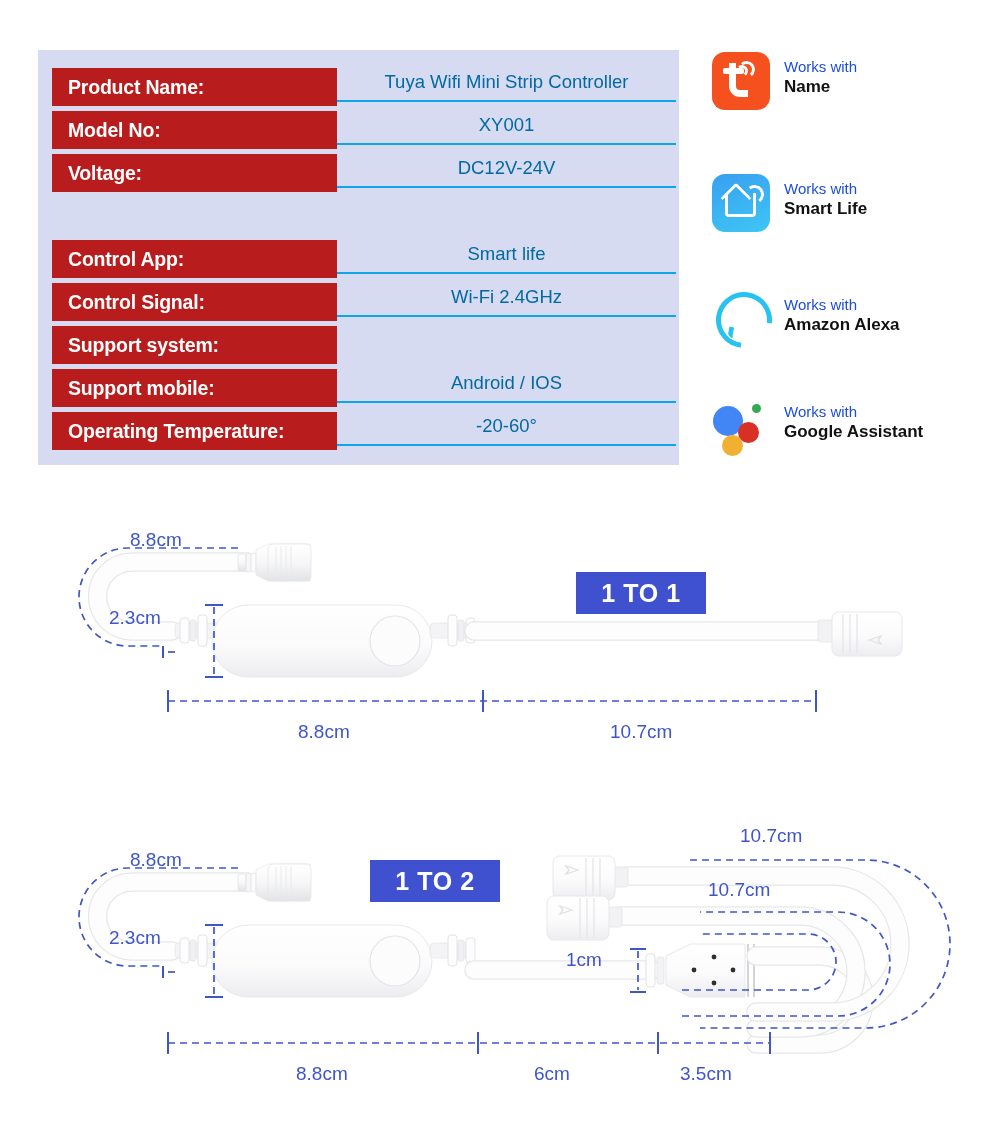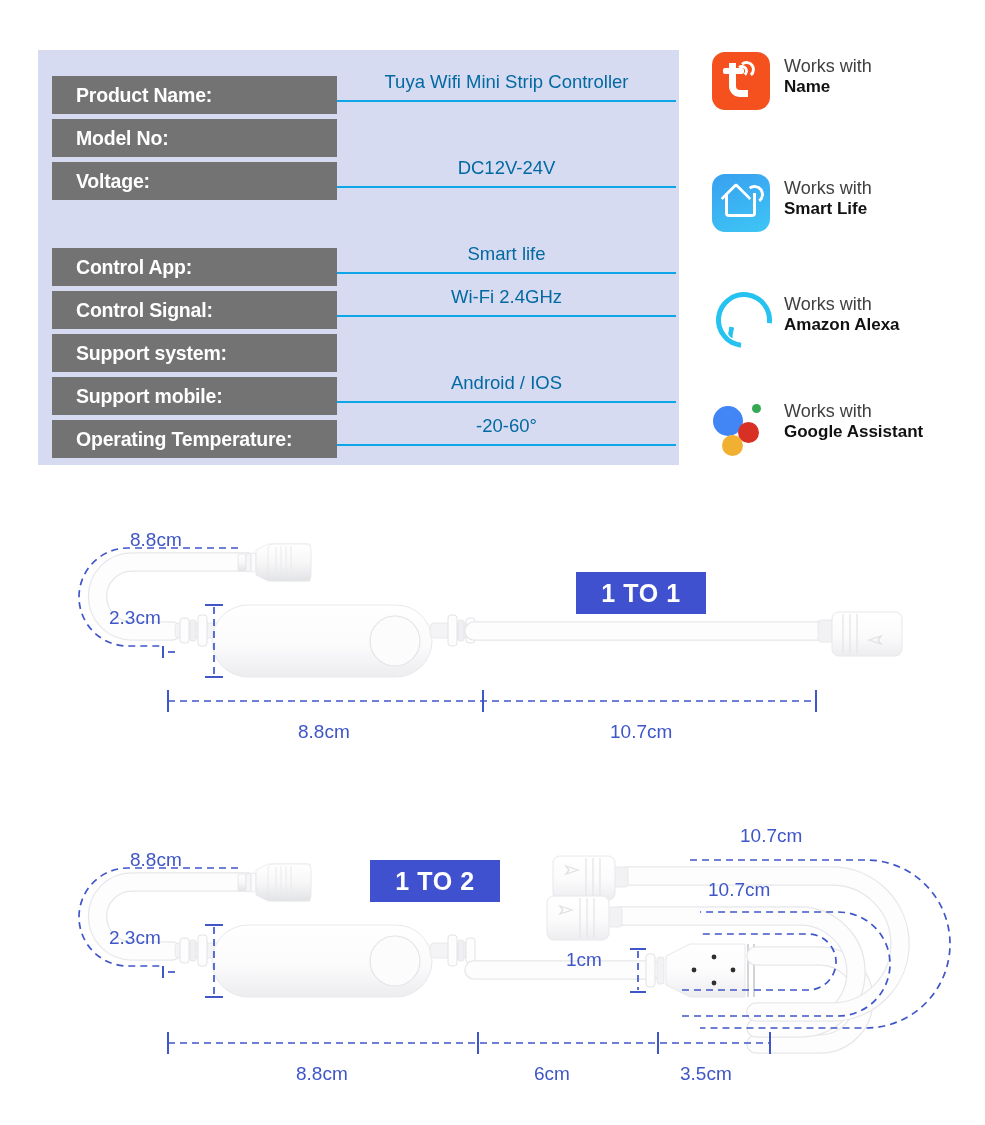--- a/index.html
+++ b/index.html
@@ -33,39 +33,39 @@
 
   
   .spec-panel{
     position:absolute;left:38px;top:50px;width:641px;height:415px;
     background:#d6dbf2;
   }
   .spec-row{
     position:absolute;left:14px;width:624px;height:38px;
   }
   .spec-label{
-    position:absolute;left:0;top:12px;width:285px;height:38px;
-    background:#737373;color:#ffffff;
+    position:absolute;left:0;top:4px;width:285px;height:38px;
+    background:#b91c1c;color:#ffffff;
     font-size:19.5px;font-weight:bold;letter-spacing:-.2px;
-    display:flex;align-items:center;padding-left:24px;
+    display:flex;align-items:center;padding-left:16px;
     box-sizing:border-box;white-space:nowrap;
   }
   .spec-value{
     position:absolute;left:285px;top:0;width:339px;height:38px;
     color:#0369a1;font-size:18.5px;
     display:flex;align-items:center;justify-content:center;
     border-bottom:2px solid #0ea5e9;box-sizing:border-box;white-space:nowrap;
   }
 
   
   .badges{position:absolute;left:712px;top:52px;width:265px;}
   .badge{position:absolute;left:0;width:265px;height:62px;}
   .badge .logo{position:absolute;left:0;top:0;width:58px;height:58px;}
   .badge .txt{position:absolute;left:72px;top:6px;}
-  .badge .works{font-size:18px;color:#404040;line-height:17px;}
+  .badge .works{font-size:15px;color:#1d4ed8;line-height:17px;}
   .badge .brand{font-size:17px;font-weight:bold;color:#111111;line-height:21px;margin-top:1px;}
 
   
   .logo-tuya{background:#f4511e;border-radius:13px;position:relative;}
   .logo-tuya .t{
     position:absolute;left:17px;top:11px;width:12px;height:27px;
     border-left:7px solid #fff;border-bottom:7px solid #fff;
     border-bottom-left-radius:11px;
   }
   .logo-tuya .tbar{position:absolute;left:11px;top:16px;width:21px;height:6px;background:#fff;border-radius:2px;}
@@ -138,20 +138,21 @@
   <div class="sheet"></div>
 </div>
 
 <div class="spec-panel" id="spec-panel">
     <div class="spec-row" style="top: 14px;">
       <div class="spec-label">Product Name:</div>
       <div class="spec-value">Tuya Wifi Mini Strip Controller</div>
     </div>
     <div class="spec-row" style="top: 57px;">
       <div class="spec-label">Model No:</div>
+      <div class="spec-value">XY001</div>
     </div>
     <div class="spec-row" style="top: 100px;">
       <div class="spec-label">Voltage:</div>
       <div class="spec-value">DC12V-24V</div>
     </div>
     <div class="spec-row" style="top: 186px;">
       <div class="spec-label">Control App:</div>
       <div class="spec-value">Smart life</div>
     </div>
     <div class="spec-row" style="top: 229px; text-align: center;">

